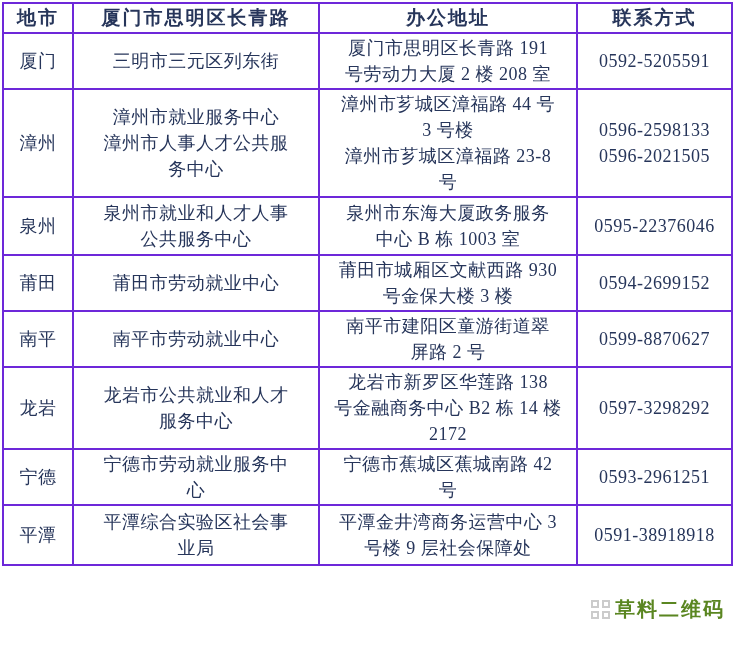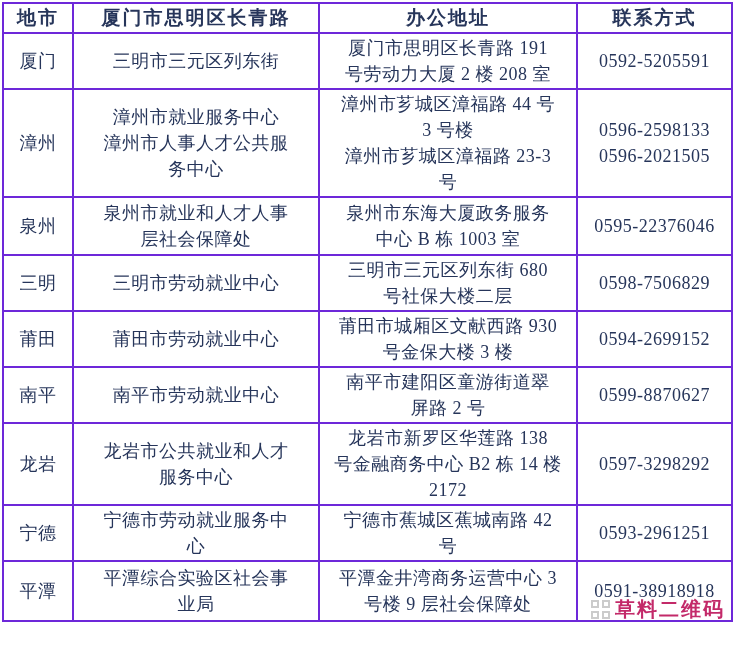--- a/index.html
+++ b/index.html
@@ -48,21 +48,21 @@
     letter-spacing: 1px;
     font-size: 18px;
   }
   .watermark {
     position: absolute;
     right: 8px;
     top: 596px;
     display: flex;
     align-items: center;
     gap: 5px;
-    color: #be185d;
+    color: #4d7c0f;
     font-size: 20px;
     font-weight: bold;
     letter-spacing: 2px;
     opacity: 0.92;
     pointer-events: none;
   }
   .qr-glyph {
     display: inline-grid;
     grid-template-columns: 8px 8px;
     grid-template-rows: 8px 8px;
@@ -104,39 +104,32 @@
 号劳动力大厦 2 楼 208 室</td>
         <td class="phone-cell">0592-5205591</td>
       </tr>
       <tr style="height:105px">
         <td class="city-cell">漳州</td>
         <td class="org-cell">漳州市就业服务中心
 漳州市人事人才公共服
 务中心</td>
         <td class="address-cell">漳州市芗城区漳福路 44 号
 3 号楼
-漳州市芗城区漳福路 23-3
+漳州市芗城区漳福路 23-8
 号</td>
         <td class="phone-cell">0596-2598133
 0596-2021505</td>
       </tr>
       <tr style="height:58px">
         <td class="city-cell">泉州</td>
         <td class="org-cell">泉州市就业和人才人事
-层社会保障处</td>
+公共服务中心</td>
         <td class="address-cell">泉州市东海大厦政务服务
 中心 B 栋 1003 室</td>
         <td class="phone-cell">0595-22376046</td>
-      </tr>
-      <tr style="height:55px">
-        <td class="city-cell">三明</td>
-        <td class="org-cell">三明市劳动就业中心</td>
-        <td class="address-cell">三明市三元区列东街 680
-号社保大楼二层</td>
-        <td class="phone-cell">0598-7506829</td>
       </tr>
       <tr style="height:54px">
         <td class="city-cell">莆田</td>
         <td class="org-cell">莆田市劳动就业中心</td>
         <td class="address-cell">莆田市城厢区文献西路 930
 号金保大楼 3 楼</td>
         <td class="phone-cell">0594-2699152</td>
       </tr>
       <tr style="height:54px">
         <td class="city-cell">南平</td>

